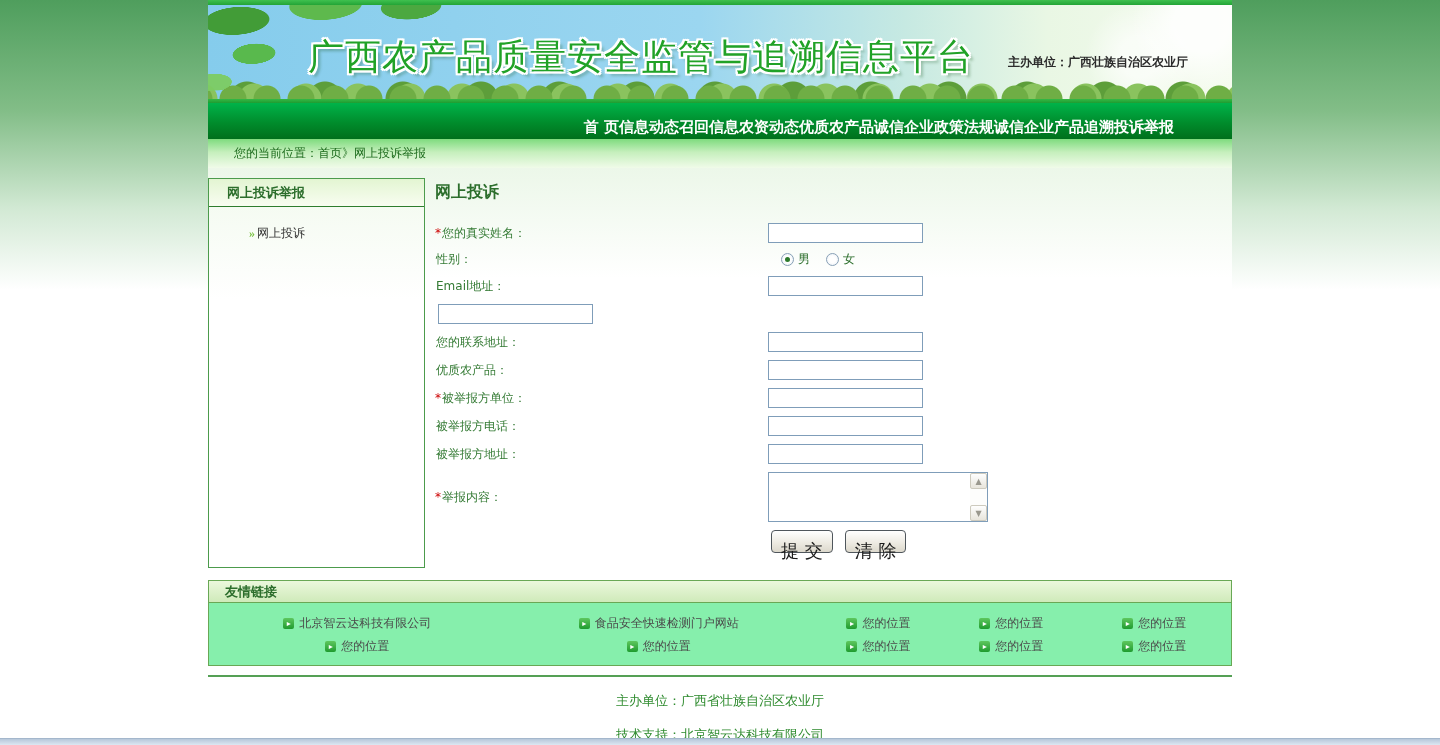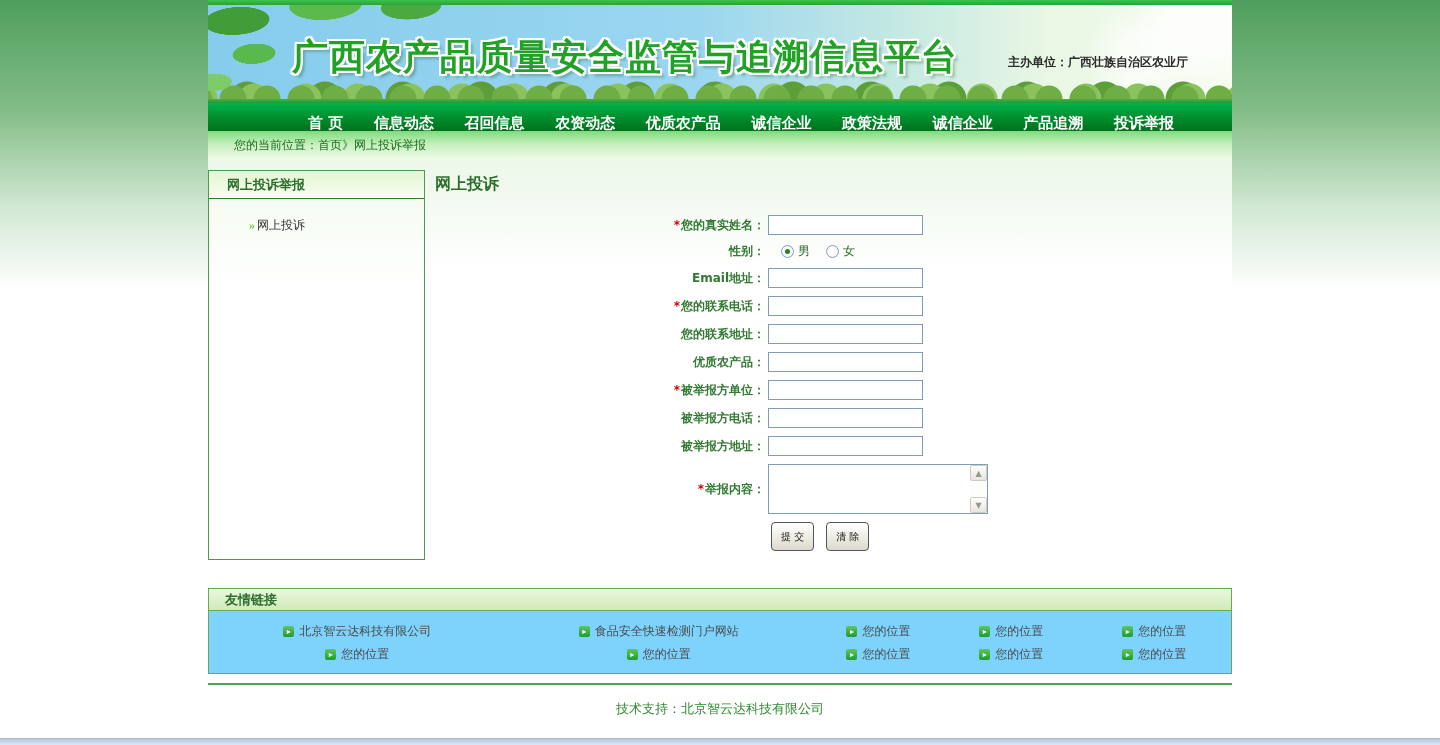--- a/index.html
+++ b/index.html
@@ -42,36 +42,36 @@
       radial-gradient(ellipse 52px 22px at 40px 18px, #3f9a2e 62%, rgba(0,0,0,0) 64%),
       radial-gradient(ellipse 58px 24px at 130px 8px, #5cb845 62%, rgba(0,0,0,0) 64%),
       radial-gradient(ellipse 48px 20px at 215px 16px, #49a637 62%, rgba(0,0,0,0) 64%),
       radial-gradient(ellipse 40px 18px at 300px 8px, #6cc353 62%, rgba(0,0,0,0) 64%),
       radial-gradient(ellipse 34px 16px at 55px 52px, #57b845 62%, rgba(0,0,0,0) 64%),
       radial-gradient(ellipse 30px 14px at 12px 78px, #7dcc63 62%, rgba(0,0,0,0) 64%);
     transform: rotate(-4deg);
     opacity: .95;
   }
   .banner-title {
-    position: absolute; left: 84px; top: 28px; margin: 0;
-    font-size: 36px; font-weight: bold; letter-spacing: 1px; color: #21a227;
+    position: absolute; left: 100px; top: 28px; margin: 0;
+    font-size: 36px; font-weight: normal; letter-spacing: 1px; color: #21a227;
     text-shadow: -2px 0 #fff, 2px 0 #fff, 0 -2px #fff, 0 2px #fff,
                  -2px -2px #fff, 2px 2px #fff, -2px 2px #fff, 2px -2px #fff,
                  4px 4px 3px rgba(20,80,20,.35);
     white-space: nowrap;
   }
   .banner-host {
     position: absolute; right: 44px; top: 49px;
     font-size: 12px; font-weight: bold; color: #2b2b2b; white-space: nowrap;
   }
 
   
   .nav {
-    height: 28px; display: flex; align-items: center;
-    padding: 12px 58px 0 100px; justify-content: space-between;
+    height: 36px; display: flex; align-items: center;
+    padding: 12px 58px 0 100px; justify-content: flex-end;
     background: linear-gradient(#00b34a, #008c2c 55%, #00701c);
   }
   .nav-item {
     color: #ffffff; font-size: 15px; font-weight: bold; text-decoration: none;
     white-space: nowrap; cursor: pointer;
   }
 
   
   .breadcrumb {
     height: 29px; line-height: 28px; padding-left: 26px;
@@ -96,21 +96,21 @@
     border-bottom: 1px solid #2e7d2e;
   }
   .sidebar-item { margin: 18px 0 0 40px; font-size: 12px; color: #333; cursor: pointer; font-family: Liberation Serif, serif; }
   .sidebar-item .marker { color: #7ac143; font-weight: bold; margin-right: 2px; font-size: 12px; }
 
   .main { flex: 1; padding-left: 10px; }
   .main-title { margin: 4px 0 20px; font-size: 16px; font-weight: bold; color: #2c6e2c; }
 
   
   .form-row { display: flex; align-items: center; margin-bottom: 8px; font-size: 12px; }
-  .form-label { width: 330px; text-align: right; color: #337a33; white-space: nowrap; font-weight: bold; }
+  .form-label { width: 330px; text-align: left; color: #337a33; white-space: nowrap; }
   .req { color: #cc0000; margin-right: 1px; }
   .text-input {
     width: 155px; height: 20px; margin-left: 3px;
     border: 1px solid #7f9db9; background: #fff;
     font-size: 12px; padding: 1px 3px; outline: none;
   }
   .radio-group { display: flex; align-items: center; margin-left: 6px; }
   .radio-group input[type="radio"] {
     appearance: none; -webkit-appearance: none;
     width: 13px; height: 13px; margin: 0 4px 0 10px;
@@ -133,29 +133,29 @@
   }
   .fake-scrollbar { width: 17px; display: flex; flex-direction: column; background: #fbfbf9; }
   .sb-btn {
     height: 16px; text-align: center; line-height: 15px; font-size: 8px; color: #9a988e;
     background: linear-gradient(#fefefe, #e8e5dc); border: 1px solid #cdcabe; border-radius: 2px;
     cursor: pointer;
   }
   .sb-track { flex: 1; background: #fdfdfc; }
   .row-buttons { margin-left: 336px; margin-top: 4px; }
   .btn {
-    height: 29px; padding: 2px 9px; margin-right: 12px;
-    font-family: inherit; font-size: 10px; color: #1a1a1a;
+    height: 23px; padding: 8px 9px; margin-right: 12px;
+    font-family: inherit; font-size: 18px; color: #1a1a1a;
     border: 1px solid #4f565c; border-radius: 4px;
     background: linear-gradient(#ffffff, #ece9e0 60%, #dcd8cc);
     cursor: pointer;
   }
 
   
-  .friend-links { margin-top: 28px; border: 1px solid #69a855; background: #7dd3fc; }
+  .friend-links { margin-top: 12px; border: 1px solid #69a855; background: #86efac; }
   .fl-header {
     height: 22px; line-height: 22px; padding-left: 16px;
     background: linear-gradient(#ebf8dc, #cfeaba);
     border-bottom: 1px solid #69a855;
     font-size: 13px; font-weight: bold; color: #2c6e2c;
   }
   .fl-table { width: 100%; border-collapse: collapse; margin: 7px 0 9px; }
   .fl-table td { height: 23px; text-align: center; padding: 0; }
   .friend-link {
     display: inline-flex; align-items: center; font-size: 12px; color: #4a4a4a;
@@ -238,21 +238,20 @@
             <span class="radio-label">女</span>
           </span>
         </div>
 
         <div class="form-row">
           <label class="form-label"><span class="req"></span><span>Email地址：</span></label>
           <input class="text-input" type="text" style="">
         </div>
 
         <div class="form-row">
-          <label class="form-label"><span class="req">*</span><span>您的联系电话：</span></label>
           <input class="text-input" type="text" style="">
         </div>
 
         <div class="form-row">
           <label class="form-label"><span class="req"></span><span>您的联系地址：</span></label>
           <input class="text-input" type="text" style="">
         </div>
 
         <div class="form-row">
           <label class="form-label"><span class="req"></span><span>优质农产品：</span></label>
@@ -348,18 +347,19 @@
         <td><a class="friend-link">
                 <span class="bullet">▸</span>
                 <span>您的位置</span>
               </a></td>
       </tr>
     </tbody>
       </table>
   </div>
 
   <div class="footer">
+    <p class="footer-line">主办单位：广西省壮族自治区农业厅</p>
     <p class="footer-line">技术支持：北京智云达科技有限公司</p>
   </div>
 
 </div>
 
 <div class="window-strip"></div>
 
 </body></html>

